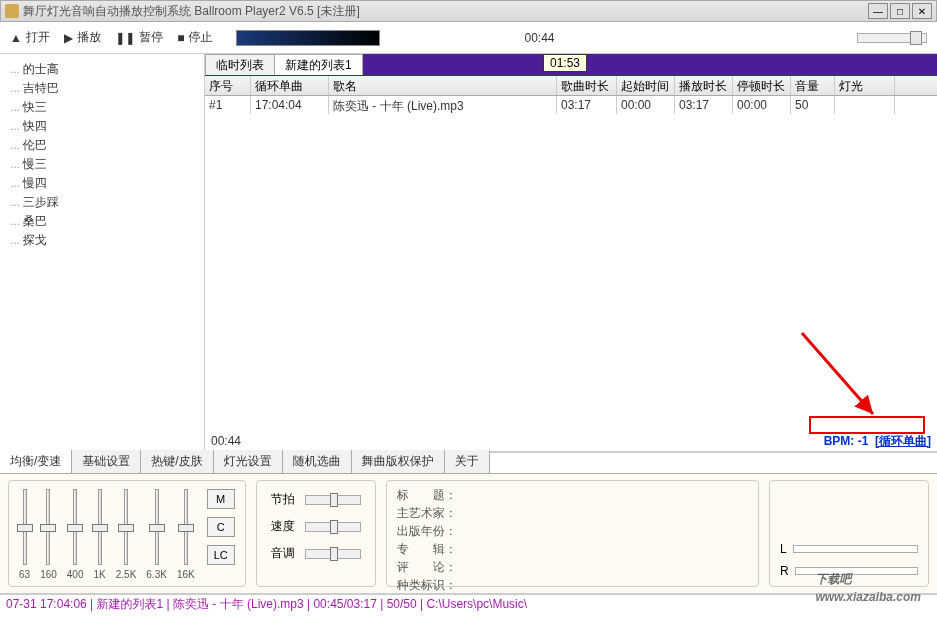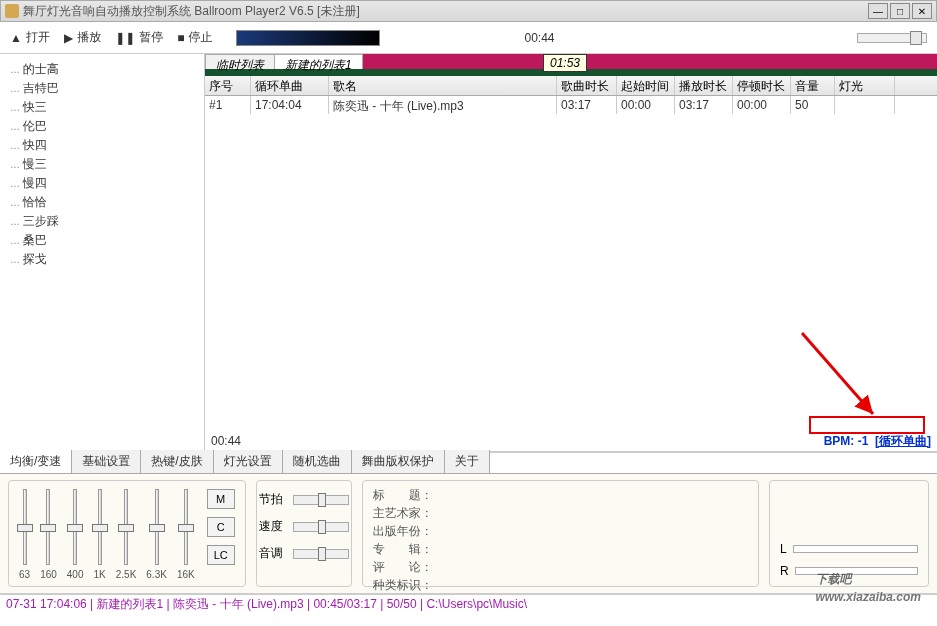--- a/index.html
+++ b/index.html
@@ -19,21 +19,21 @@
 .time-text { margin-left: 130px; color: #333; }
 .vol-slider { margin-left: auto; width: 70px; height: 10px; border: 1px solid #aaa; background: #f0f0f0; position: relative; }
 .vol-thumb { position: absolute; width: 12px; height: 14px; background: #e8e8e8; border: 1px solid #888; top: -3px; right: 4px; }
 
 .main-area { display: flex; height: 398px; border-bottom: 1px solid #ccc; }
 .sidebar { width: 205px; border-right: 1px solid #ccc; background: #fff; padding: 6px 0 4px 10px; overflow: auto; }
 .tree-item { padding: 1px 0; color: #333; cursor: pointer; }
 .tree-item::before { content: "… "; color: #888; font-size: 10px; }
 
 .content { flex: 1; display: flex; flex-direction: column; }
-.tabs { height: 22px; background: #be185d; display: flex; border-bottom: 7px solid #14532d; position: relative; font-style: italic; }
+.tabs { height: 22px; background: #4c1d95; display: flex; border-bottom: 1px solid #14532d; position: relative; }
 .tab { padding: 2px 10px; border: 1px solid #aaa; border-bottom: none; background: #f1f1f1; margin-right: -1px; cursor: pointer; }
 .tab.active { background: #fff; }
 .tooltip { position: absolute; left: 338px; top: 0px; background: #ffffe1; border: 1px solid #333; padding: 1px 6px; }
 
 .grid-header { height: 20px; background: linear-gradient(#f5f5f5, #e5e5e5); border-bottom: 1px solid #aaa; display: flex; }
 .grid-header div, .grid-row div { padding: 2px 4px; border-right: 1px solid #ccc; overflow: hidden; white-space: nowrap; }
 .grid-body { flex: 1; background: #fff; overflow: auto; }
 .grid-row { height: 18px; display: flex; background: #fff; color: #333; }
 .c0{width:46px}.c1{width:78px}.c2{width:228px}.c3{width:60px}.c4{width:58px}.c5{width:58px}.c6{width:58px}.c7{width:44px}.c8{width:60px}
 
@@ -49,21 +49,21 @@
 .bottom-panel { height: 120px; background: #fbfbf4; display: flex; padding: 6px 8px; gap: 10px; border-bottom: 1px solid #ccc; }
 .eq-box { border: 1px solid #ccc; border-radius: 4px; padding: 8px 10px 2px 10px; background: #fbfbf4; display: flex; gap: 6px; }
 .eq-sliders { display: flex; gap: 10px; }
 .eq-slider { display: flex; flex-direction: column; align-items: center; }
 .eq-track { width: 4px; height: 76px; background: linear-gradient(to right,#fff,#ccc); border: 1px solid #999; position: relative; }
 .eq-thumb { position: absolute; width: 16px; height: 8px; background: #eee; border: 1px solid #777; left: -7px; top: 34px; }
 .eq-label { font-size: 10px; color: #555; margin-top: 4px; }
 .eq-btns { display: flex; flex-direction: column; gap: 8px; margin-left: 6px; }
 .eq-btn { width: 28px; height: 20px; border: 1px solid #999; background: #f3f3f3; cursor: pointer; font-size: 11px; display: flex; align-items: center; justify-content: center; }
 
-.mid-box { border: 1px solid #ccc; border-radius: 4px; padding: 10px 2px; background: #fbfbf4; display: flex; flex-direction: column; gap: 10px; }
+.mid-box { border: 1px solid #ccc; border-radius: 4px; padding: 10px 14px; background: #fbfbf4; display: flex; flex-direction: column; gap: 10px; }
 .mid-row { display: flex; align-items: center; gap: 10px; }
 .hslider { width: 56px; height: 10px; background: #f0f0f0; border: 1px solid #aaa; position: relative; }
 .hslider .thumb { position: absolute; width: 8px; height: 14px; background: #eee; border: 1px solid #777; top: -3px; left: 24px; }
 
 .meta-box { border: 1px solid #ccc; border-radius: 4px; padding: 6px 10px; background: #fbfbf4; display: flex; flex-direction: column; gap: 1px; flex: 1; font-size: 12px; }
 .meta-row { display: flex; }
 .meta-row .k { width: 60px; color: #555; text-align: justify; }
 
 .lr-box { border: 1px solid #ccc; border-radius: 4px; padding: 8px 10px; background: #fbfbf4; width: 160px; display: flex; flex-direction: column; gap: 8px; justify-content: flex-end; }
 .lr-row { display: flex; align-items: center; gap: 6px; }
@@ -115,25 +115,24 @@
   <div class="vol-slider">
       <div class="vol-thumb"></div>
     </div>
 </div>
 
 <div class="main-area">
   <div class="sidebar">
     <div class="tree-item">的士高</div>
     <div class="tree-item">吉特巴</div>
     <div class="tree-item">快三</div>
+    <div class="tree-item">快四</div>
     <div class="tree-item">伦巴</div>
-    <div class="tree-item">快四</div>
     <div class="tree-item">慢三</div>
     <div class="tree-item">慢四</div>
-    <div class="tree-item">恰恰</div>
     <div class="tree-item">三步踩</div>
     <div class="tree-item">桑巴</div>
     <div class="tree-item">探戈</div>
   </div>
   <div class="content">
     <div class="tabs">
       <div class="tab">临时列表</div>
       <div class="tab active">新建的列表1</div>
       <div class="tooltip">01:53</div>
     </div>

